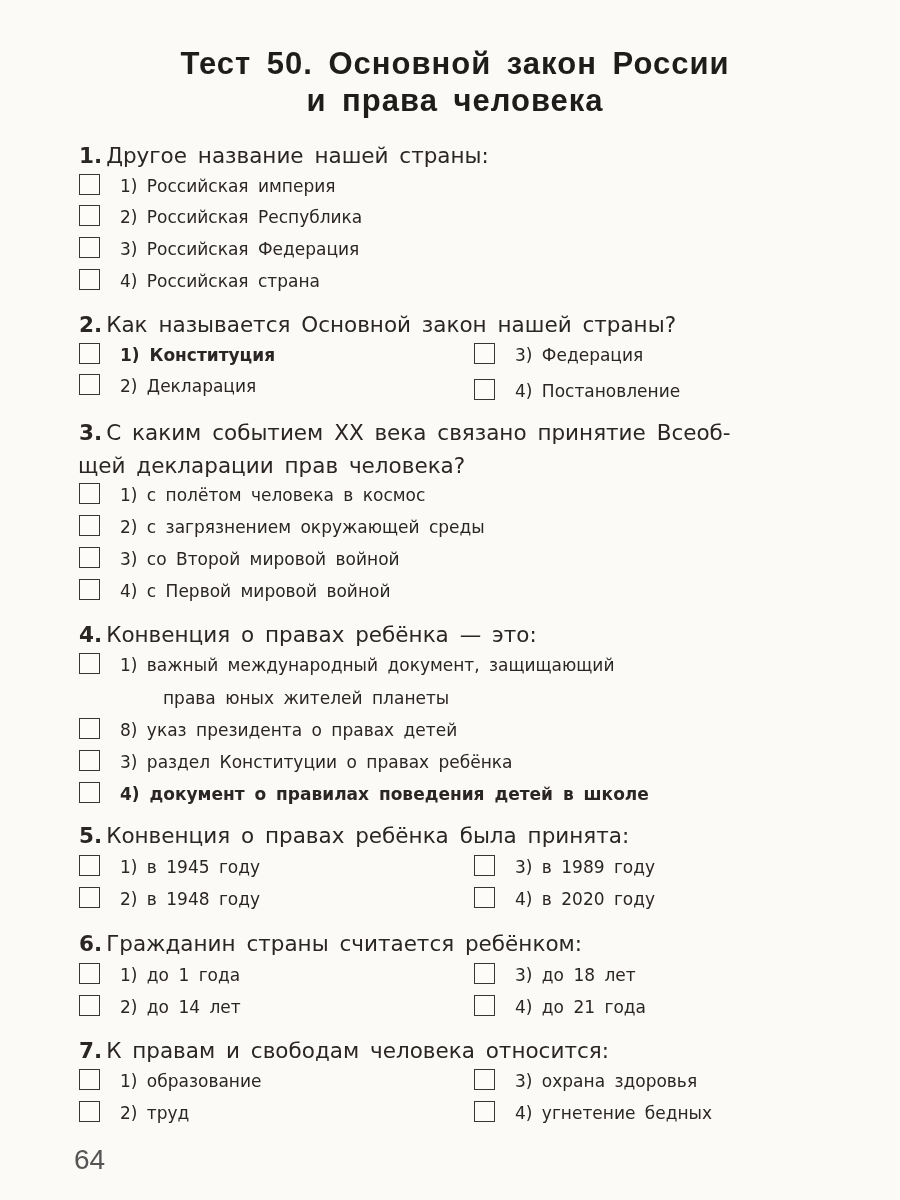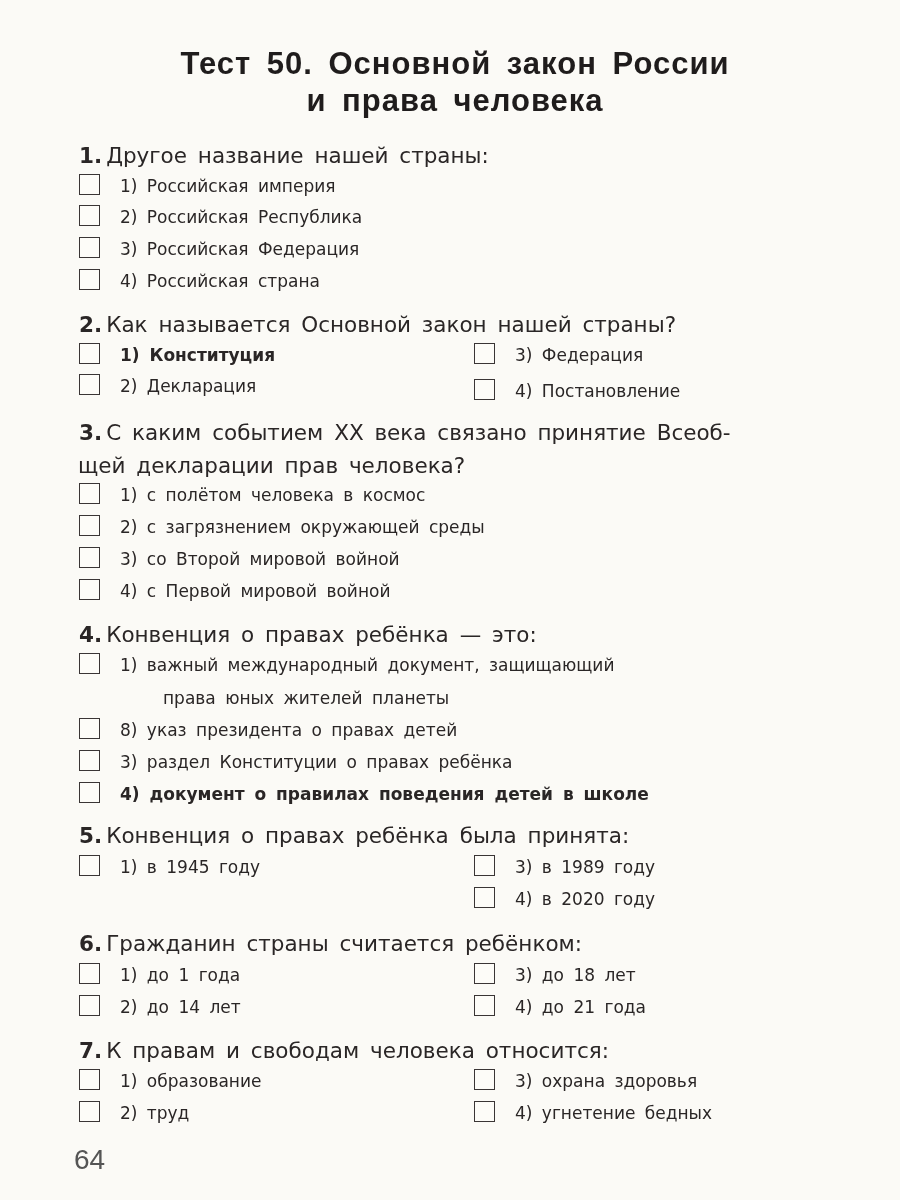--- a/index.html
+++ b/index.html
@@ -163,20 +163,23 @@
   <div class="opt" style="left:79px; top:779px;font-weight:bold;">
     <span class="cb"></span><span class="lbl">4)  документ о правилах поведения детей в школе</span>
   </div>
 
   <div class="q" style="top:820px;">
     <span class="num">5.</span><span class="qtext">Конвенция о правах ребёнка была принята:</span>
   </div>
   <div class="opt" style="left:79px; top:852px;">
     <span class="cb"></span><span class="lbl">1)  в 1945 году</span>
   </div>
+  <div class="opt" style="left:79px; top:884px;">
+    <span class="cb"></span><span class="lbl">2)  в 1948 году</span>
+  </div>
   <div class="opt" style="left:474px; top:852px;">
     <span class="cb"></span><span class="lbl">3)  в 1989 году</span>
   </div>
   <div class="opt" style="left:474px; top:884px;">
     <span class="cb"></span><span class="lbl">4)  в 2020 году</span>
   </div>
 
   <div class="q" style="top:928px;">
     <span class="num">6.</span><span class="qtext">Гражданин страны считается ребёнком:</span>
   </div>

